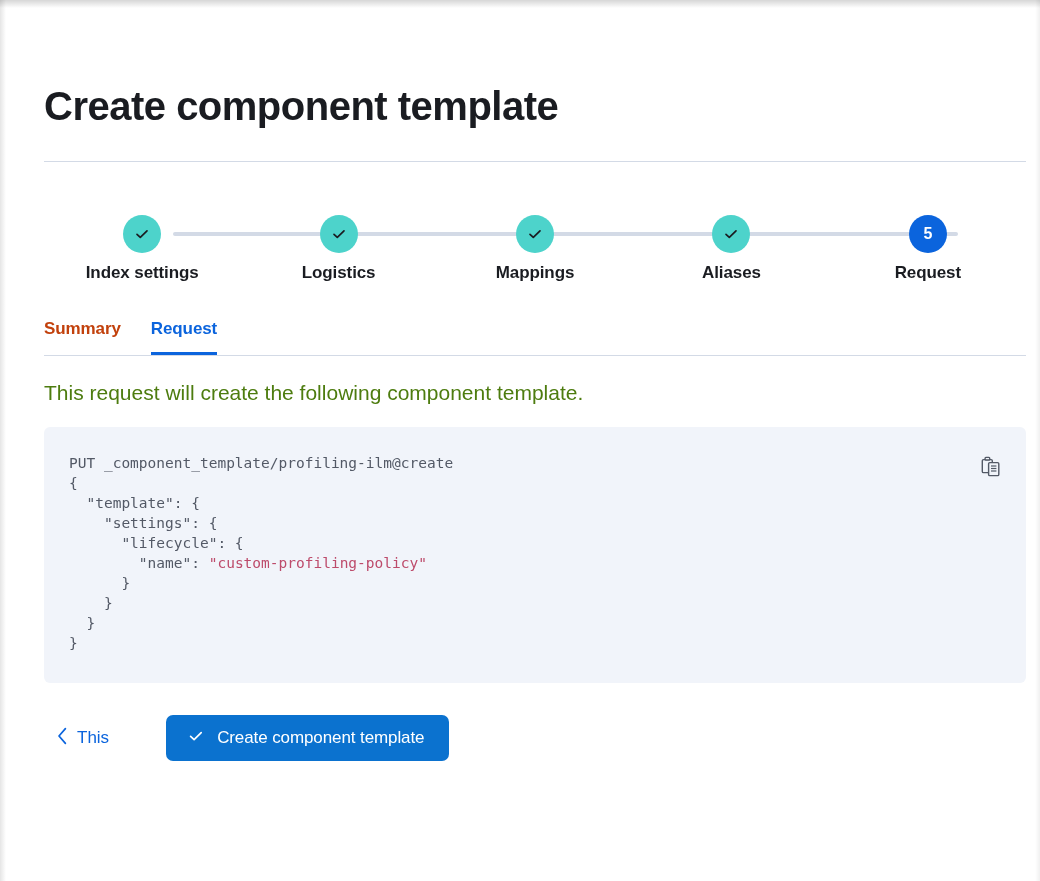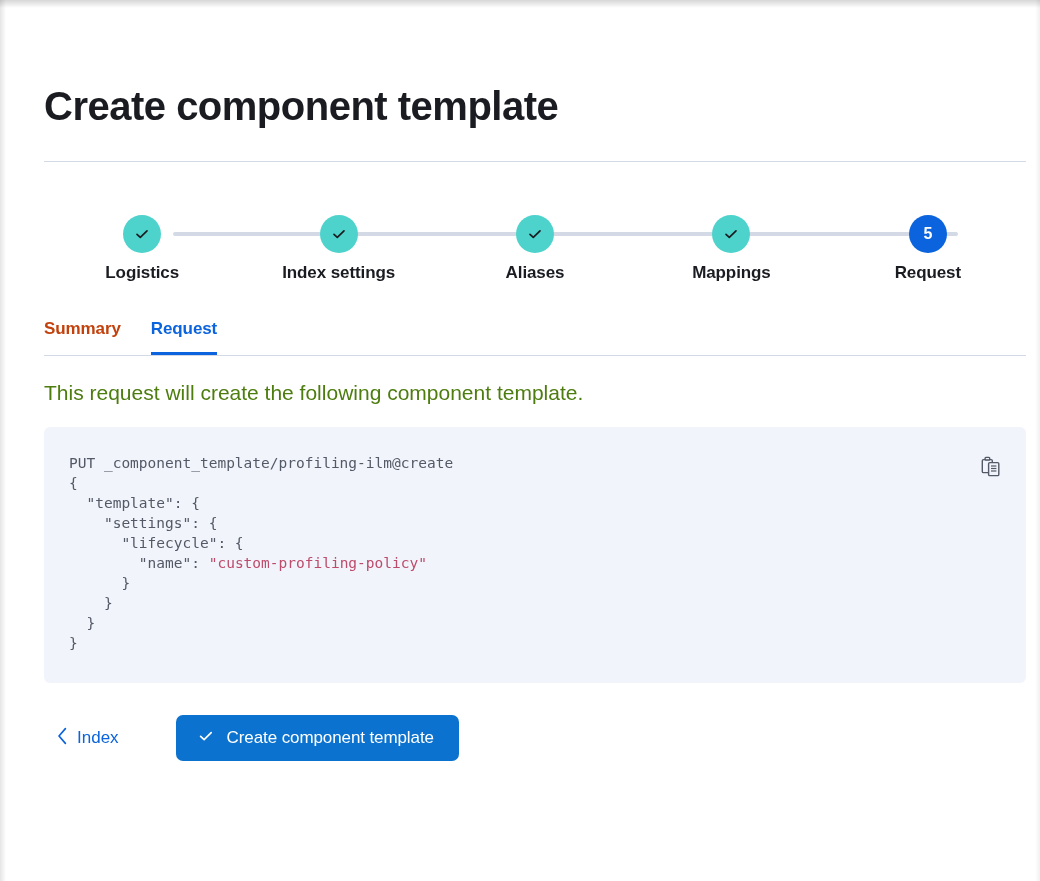--- a/index.html
+++ b/index.html
@@ -273,54 +273,54 @@
       <div class="steps">
 
         <div class="step">
           <div class="step-circle done">
             <span class="step-check">
               <svg width="18" height="18" viewBox="0 0 18 18" fill="none">
                 <path d="M4 9.3 L7.3 12.4 L14 5.8" stroke="#1a1c21" stroke-width="1.7" stroke-linecap="round" stroke-linejoin="round"></path>
               </svg>
             </span>
           </div>
-          <div class="step-label">Logistics</div>
+          <div class="step-label">Index settings</div>
         </div>
 
         <div class="step">
           <div class="step-circle done">
             <span class="step-check">
               <svg width="18" height="18" viewBox="0 0 18 18" fill="none">
                 <path d="M4 9.3 L7.3 12.4 L14 5.8" stroke="#1a1c21" stroke-width="1.7" stroke-linecap="round" stroke-linejoin="round"></path>
               </svg>
             </span>
           </div>
-          <div class="step-label">Index settings</div>
+          <div class="step-label">Logistics</div>
         </div>
 
         <div class="step">
           <div class="step-circle done">
             <span class="step-check">
               <svg width="18" height="18" viewBox="0 0 18 18" fill="none">
                 <path d="M4 9.3 L7.3 12.4 L14 5.8" stroke="#1a1c21" stroke-width="1.7" stroke-linecap="round" stroke-linejoin="round"></path>
               </svg>
             </span>
           </div>
-          <div class="step-label">Aliases</div>
+          <div class="step-label">Mappings</div>
         </div>
 
         <div class="step">
           <div class="step-circle done">
             <span class="step-check">
               <svg width="18" height="18" viewBox="0 0 18 18" fill="none">
                 <path d="M4 9.3 L7.3 12.4 L14 5.8" stroke="#1a1c21" stroke-width="1.7" stroke-linecap="round" stroke-linejoin="round"></path>
               </svg>
             </span>
           </div>
-          <div class="step-label">Mappings</div>
+          <div class="step-label">Aliases</div>
         </div>
 
         <div class="step">
           <div class="step-circle current">
             <span class="num">5</span>
           </div>
           <div class="step-label">Request</div>
         </div>
 
       </div>
@@ -359,21 +359,21 @@
       </button>
     </div>
 
     <div class="actions">
       <button class="back-btn">
         <span>
           <svg width="11" height="18" viewBox="0 0 11 18" fill="none">
             <path d="M8.4 1.6 L2 9 L8.4 16.4" stroke="#0b64dd" stroke-width="1.7" stroke-linecap="round" stroke-linejoin="round"></path>
           </svg>
         </span>
-        <span>Index</span>
+        <span>This</span>
       </button>
 
       <button class="primary-btn">
         <span>
           <svg width="18" height="18" viewBox="0 0 18 18" fill="none">
             <path d="M3.6 9.4 L7.1 12.6 L14.2 5.6" stroke="#ffffff" stroke-width="1.7" stroke-linecap="round" stroke-linejoin="round"></path>
           </svg>
         </span>
         <span>Create component template</span>
       </button>

